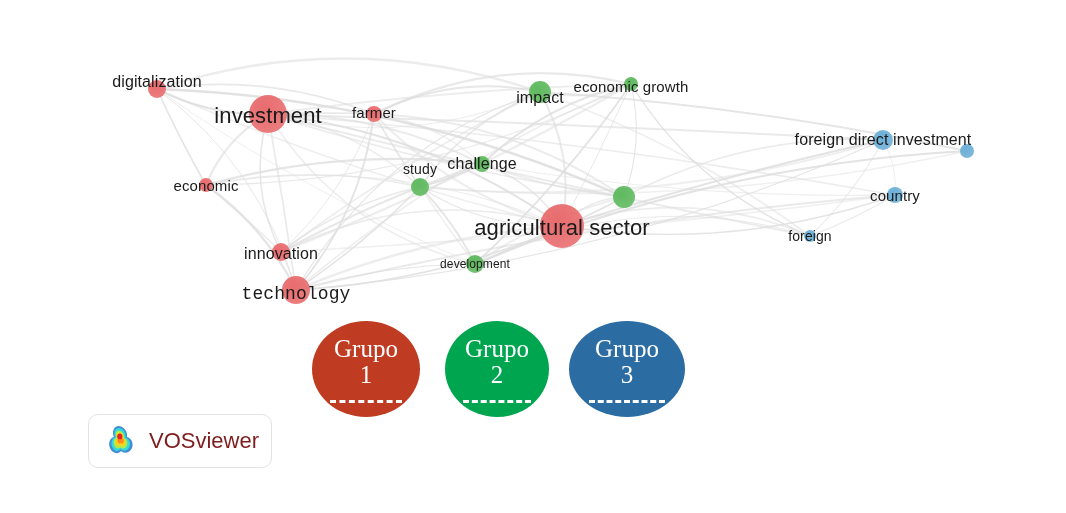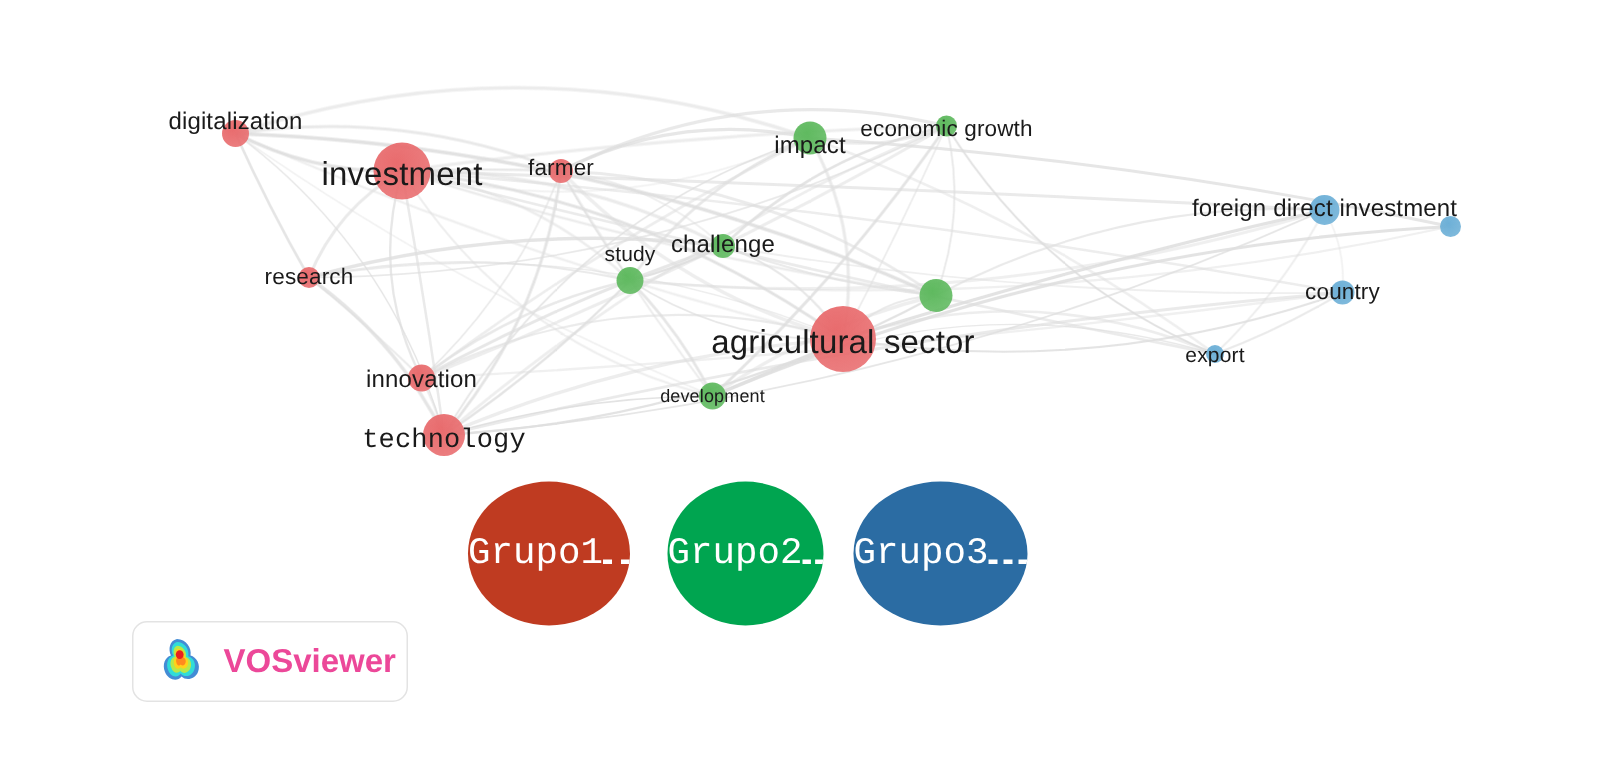--- a/index.html
+++ b/index.html
@@ -33,24 +33,25 @@
     font-family: "Liberation Sans", sans-serif;
     white-space: nowrap;
     transform: translate(-50%, -50%);
     pointer-events: none;
     letter-spacing: 0.1px;
   }
   .legend-bubble {
     position: absolute;
     border-radius: 50%;
     display: flex;
+    flex-direction: column;
     align-items: center;
     justify-content: center;
     color: #ffffff;
-    font-family: Liberation Mono, monospace;
+    font-family: Liberation Serif, serif;
     font-size: 25px;
     line-height: 1.06;
     text-align: center;
     overflow: hidden;
   }
   .legend-bubble .lg-sub {
     display: block;
     width: 66%;
     border-top: 3px dashed #ffffff;
     margin-top: 11px;
@@ -66,23 +67,22 @@
     border-radius: 10px;
     background: #ffffff;
     display: flex;
     align-items: center;
     gap: 10px;
     padding-left: 16px;
     box-sizing: border-box;
   }
   #vos-logo .vos-text {
     font-size: 22px;
-    color: #ec4899;
+    color: #7f1d1d;
     font-family: "Liberation Sans", sans-serif;
-    font-weight: bold;
   }
 </style>
 </head>
 <body>
 
 <div id="app">
 
   <svg id="network-canvas" viewBox="0 0 1066 513" xmlns="http://www.w3.org/2000/svg">
     <g id="edge-layer" fill="none" stroke="#d8d8d8" stroke-width="1.3" opacity="0.85">
         <path d="M 157 89 Q 209.2680042942604 115.85006093348379 268 114" stroke-width="2.18" opacity="0.86"></path>
@@ -288,32 +288,32 @@
         <g>
           <circle cx="967" cy="151" r="7" fill="url(#ng16)"></circle>
         </g>
       </g>
   </svg>
 
   <div id="label-layer">
       <div class="node-label" style="left: 157px; top: 82px; font-size: 16px;">digitalization</div>
       <div class="node-label" style="left: 268px; top: 116px; font-size: 22px;">investment</div>
       <div class="node-label" style="left: 374px; top: 112px; font-size: 15px;">farmer</div>
-      <div class="node-label" style="left: 206px; top: 185px; font-size: 15px;">research</div>
+      <div class="node-label" style="left: 206px; top: 185px; font-size: 15px;">economic</div>
       <div class="node-label" style="left: 281px; top: 254px; font-size: 16px;">innovation</div>
       <div class="node-label" style="left: 296px; top: 294px; font-size: 18px; font-family: Liberation Mono, monospace;">technology</div>
       <div class="node-label" style="left: 562px; top: 228px; font-size: 22px;">agricultural sector</div>
       <div class="node-label" style="left: 540px; top: 98px; font-size: 16px;">impact</div>
       <div class="node-label" style="left: 631px; top: 86px; font-size: 15px;">economic growth</div>
       <div class="node-label" style="left: 482px; top: 164px; font-size: 16px;">challenge</div>
       <div class="node-label" style="left: 420px; top: 169px; font-size: 14px;">study</div>
       <div class="node-label" style="left: 475px; top: 264px; font-size: 12px;">development</div>
       <div class="node-label" style="left: 883px; top: 140px; font-size: 16px;">foreign direct investment</div>
       <div class="node-label" style="left: 895px; top: 195px; font-size: 15px;">country</div>
-      <div class="node-label" style="left: 810px; top: 236px; font-size: 14px;">export</div>
+      <div class="node-label" style="left: 810px; top: 236px; font-size: 14px;">foreign</div>
     </div>
 
   <div id="legend-layer">
       <div class="legend-bubble" style="left: 312px; top: 321px; width: 108px; height: 96px; background: rgb(191, 59, 33);">
         <span>Grupo</span>
         <span>1</span>
         <span class="lg-sub"></span>
       </div>
       <div class="legend-bubble" style="left: 445px; top: 321px; width: 104px; height: 96px; background: rgb(0, 165, 80);">
         <span>Grupo</span>

